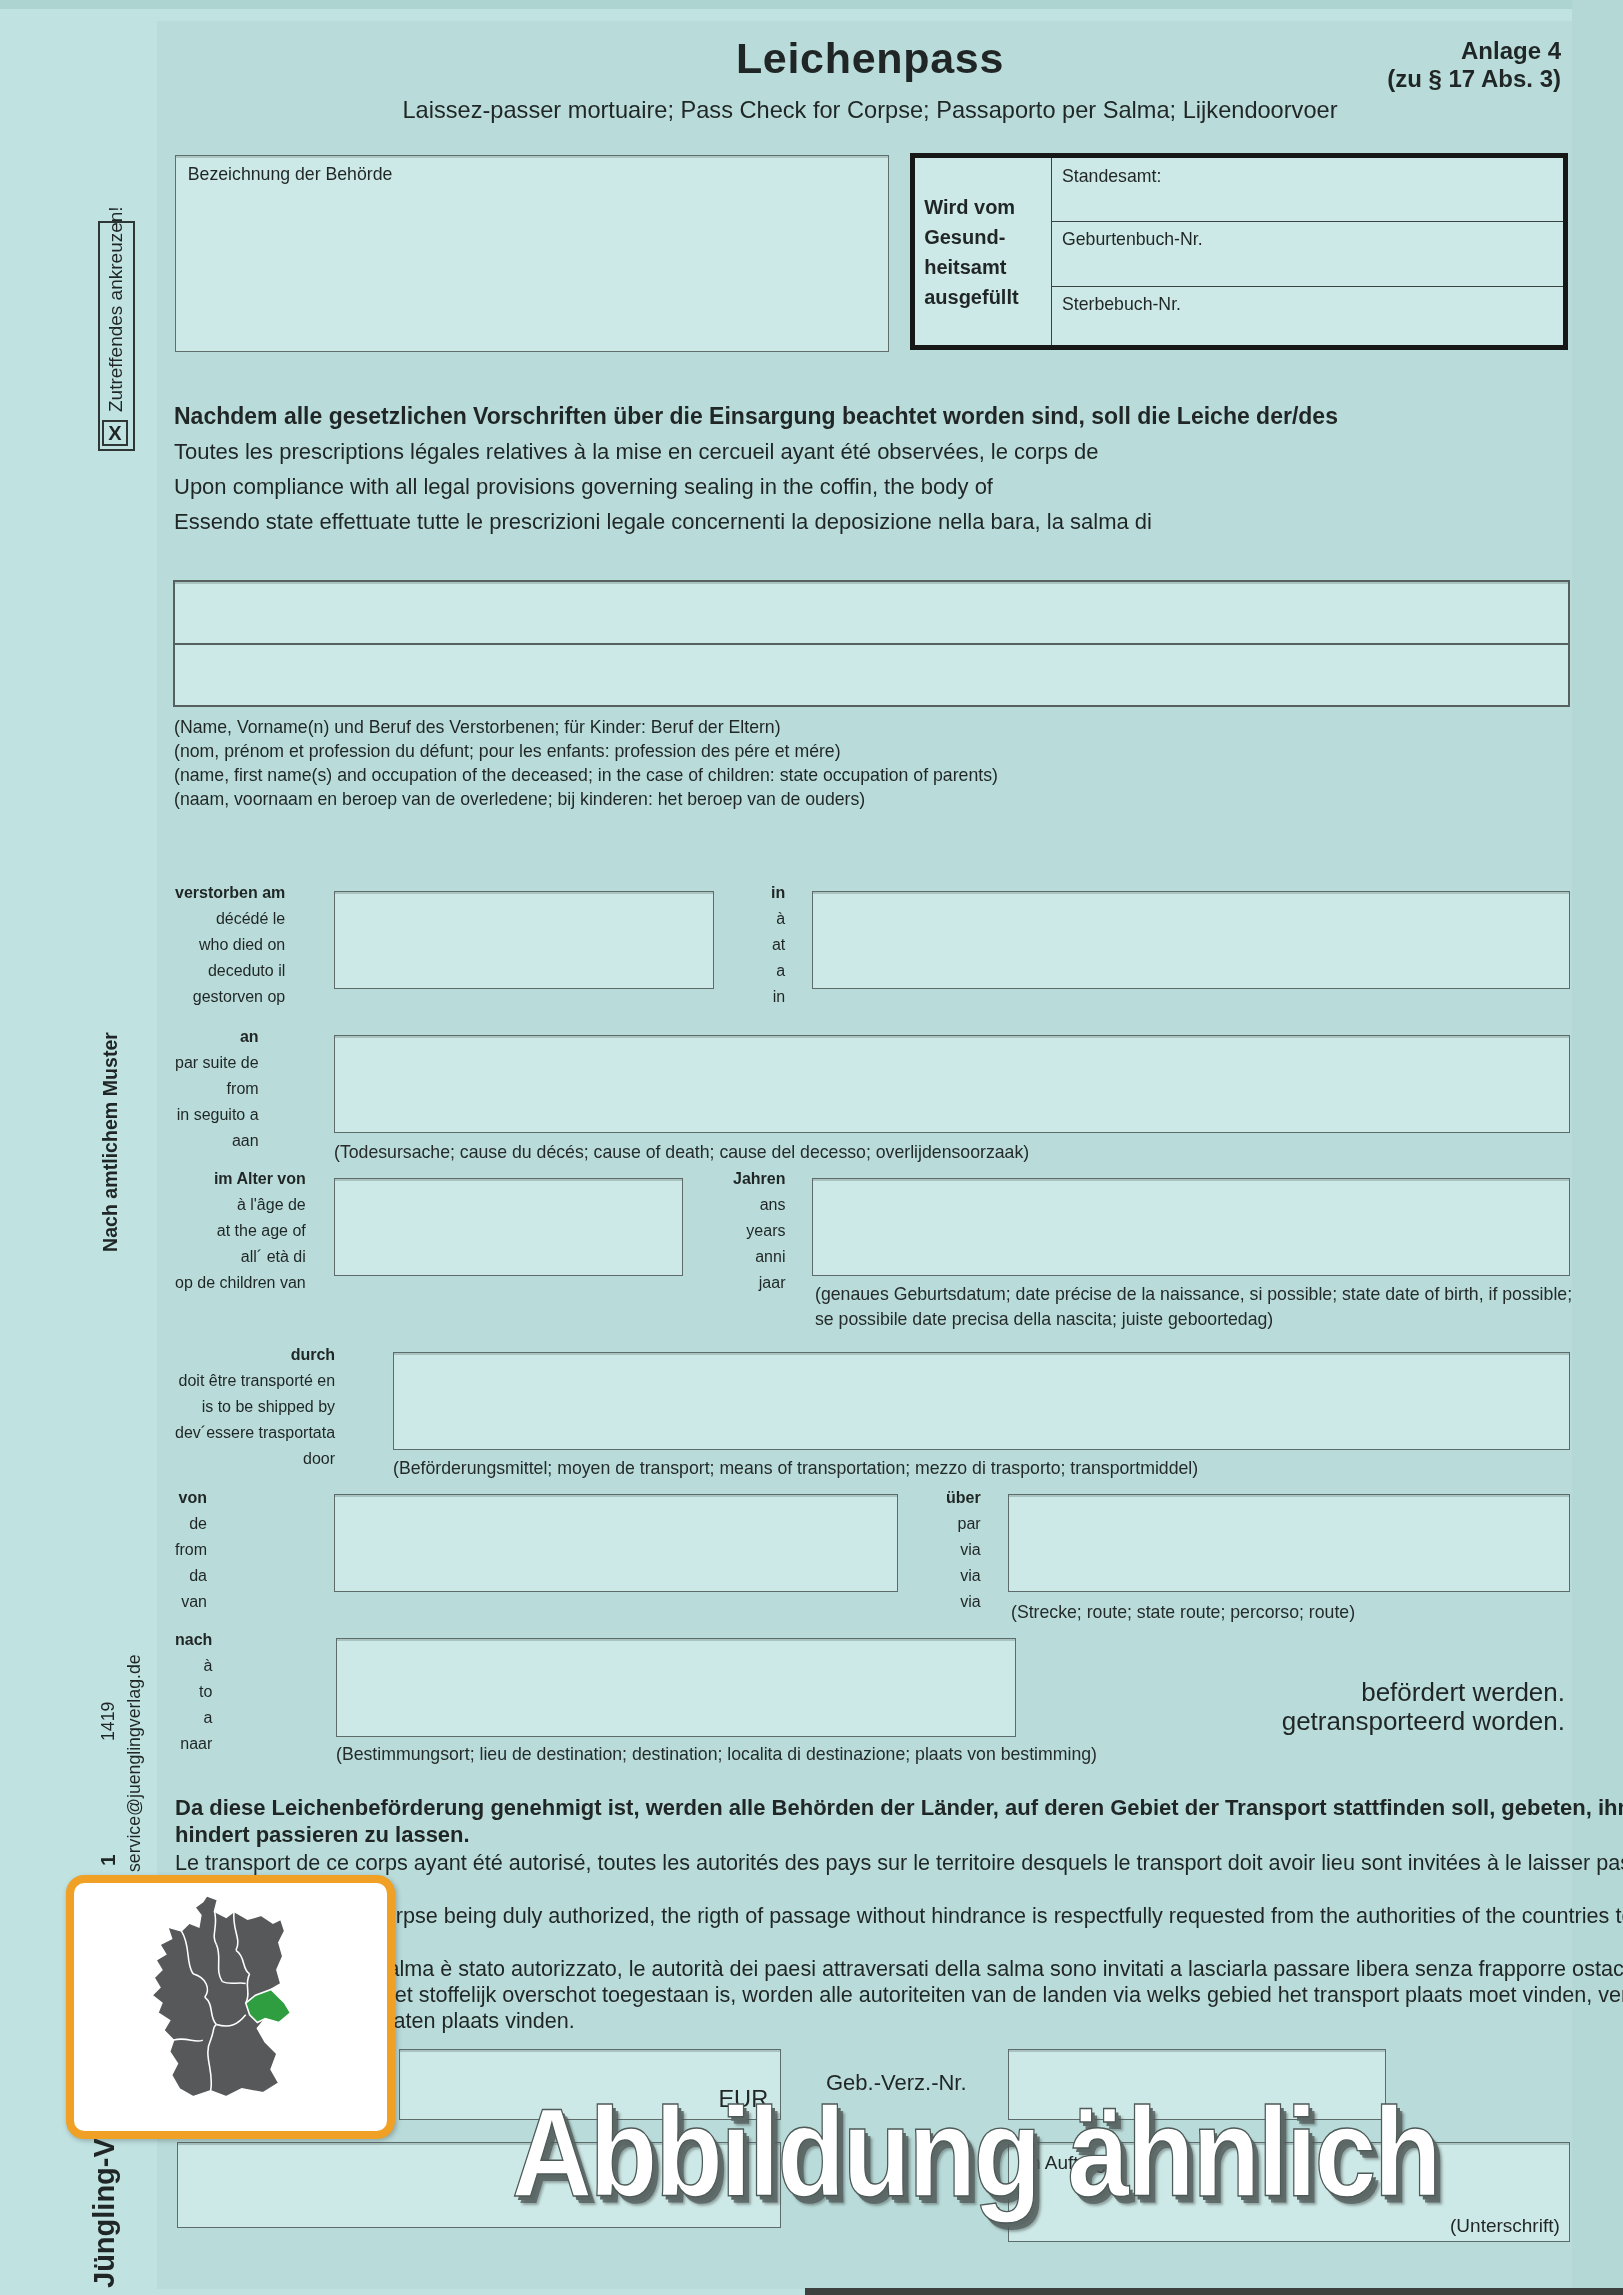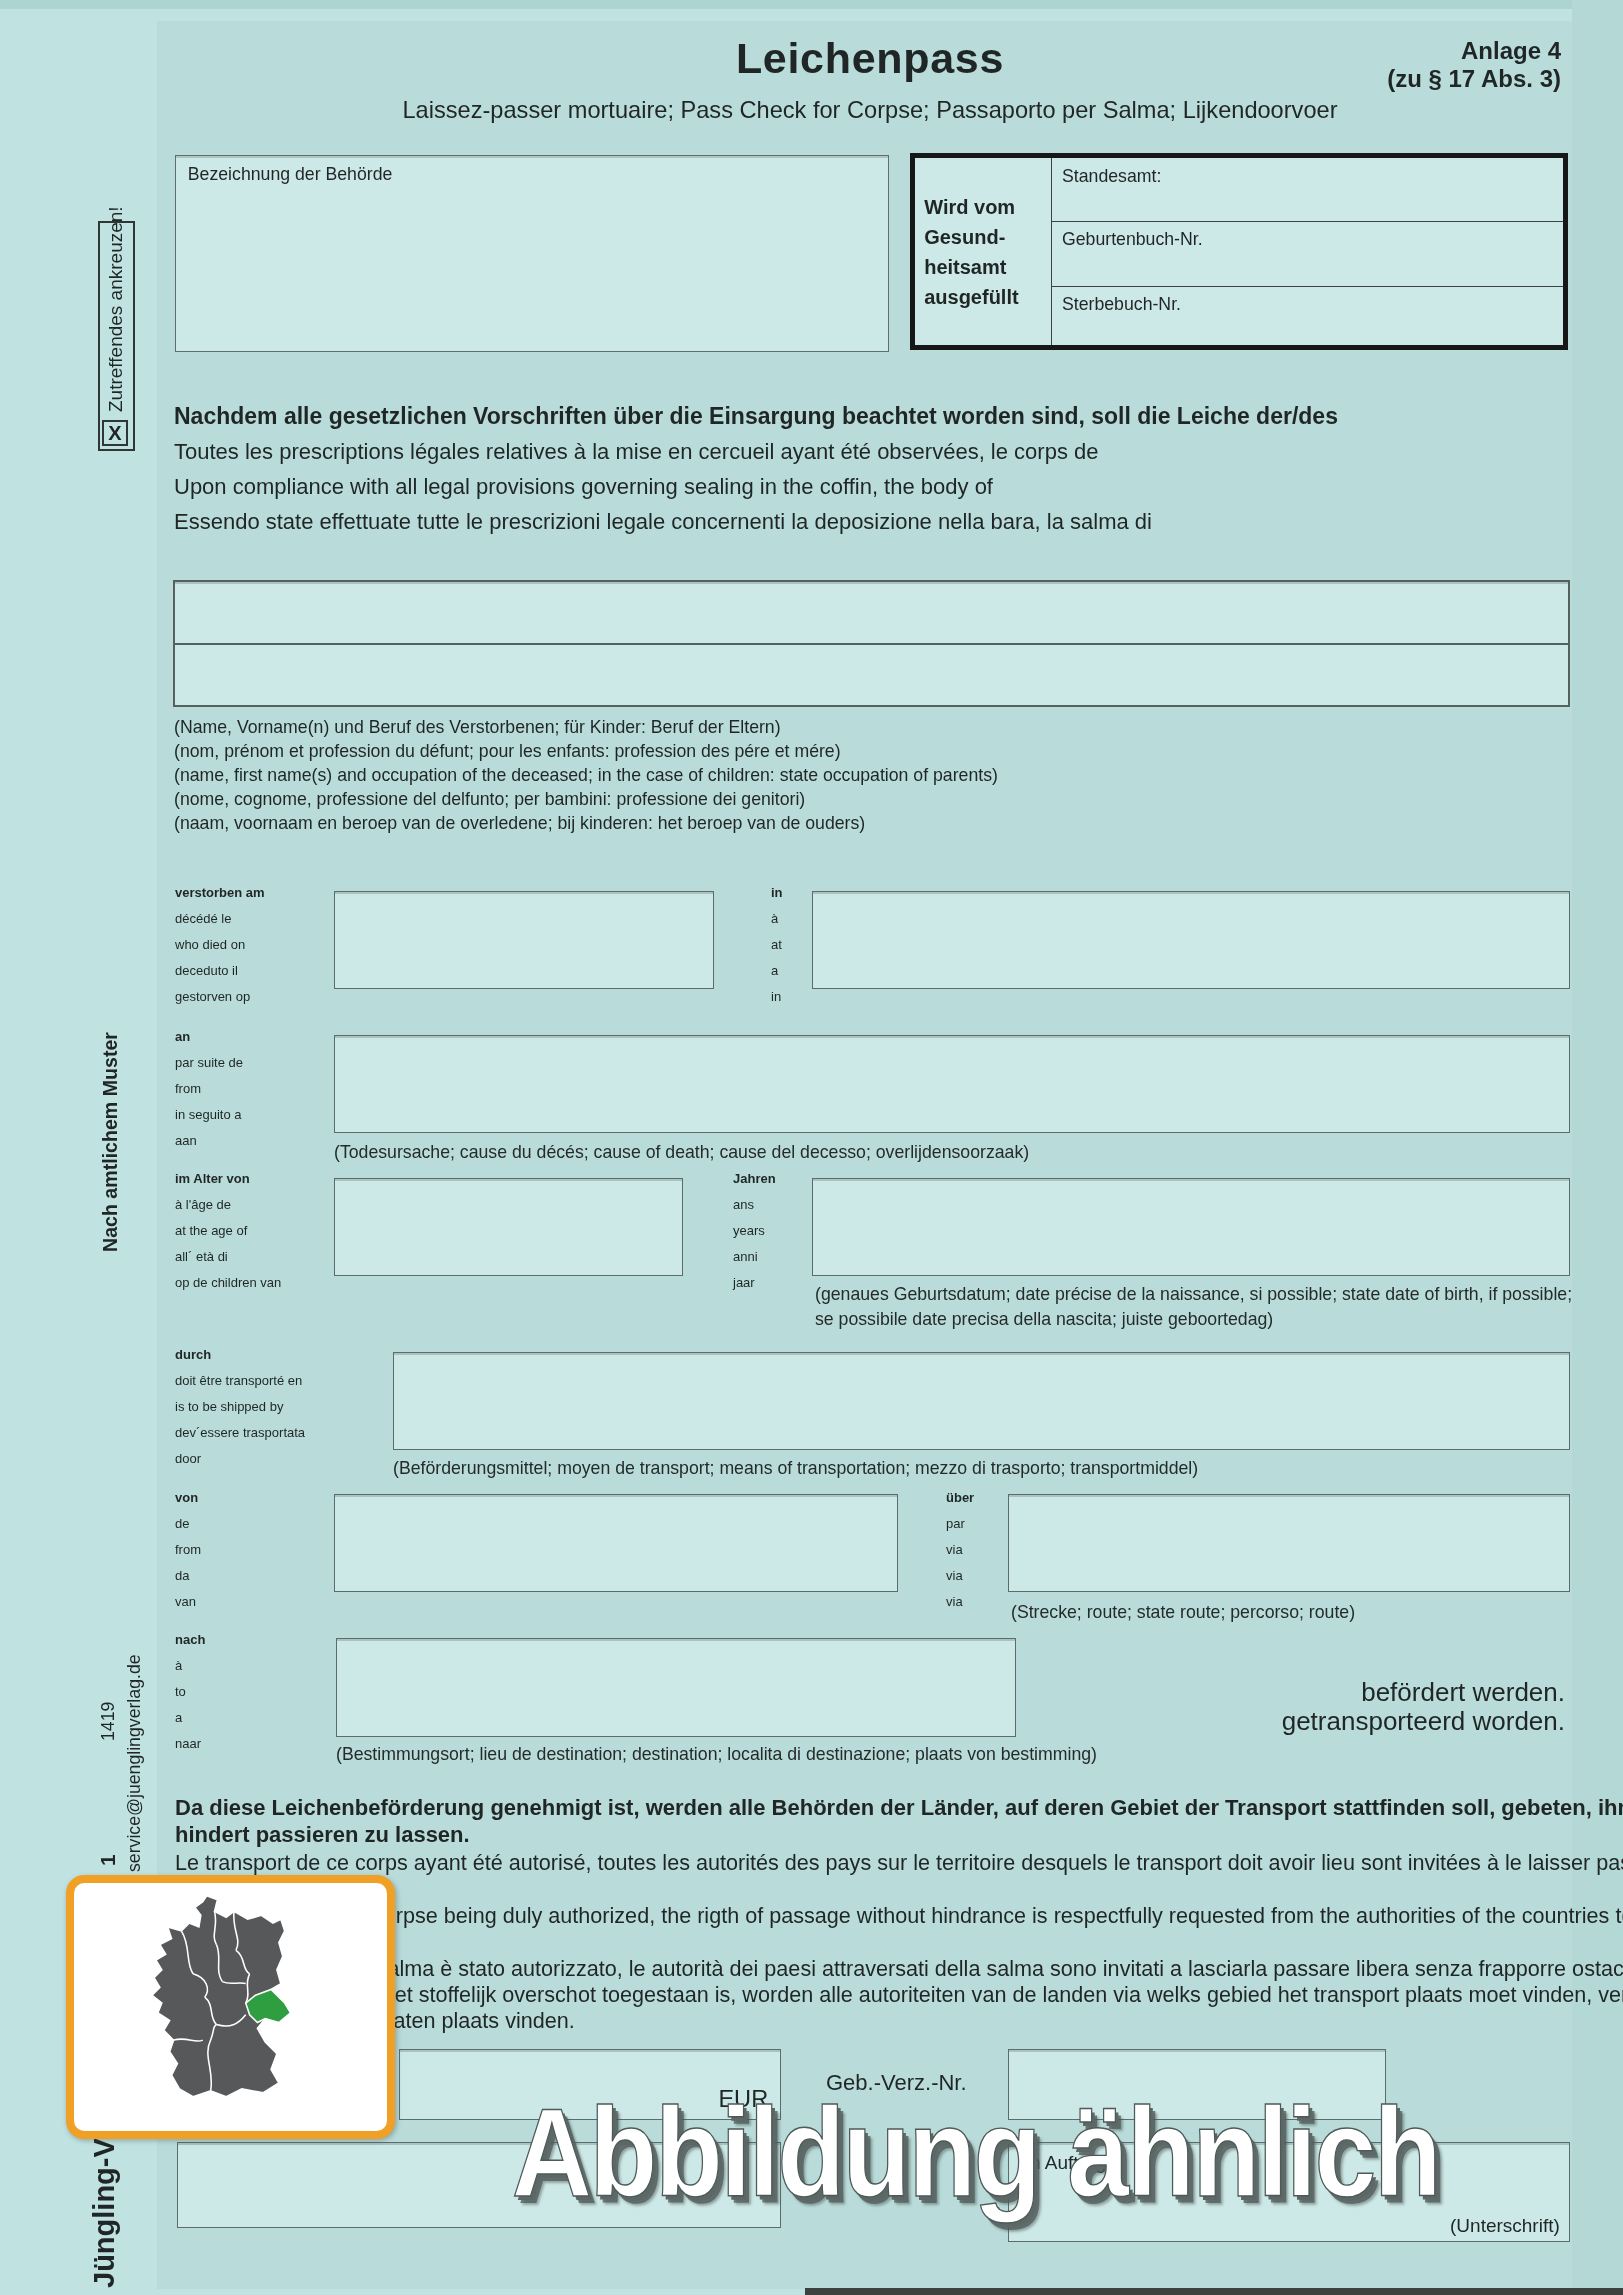--- a/index.html
+++ b/index.html
@@ -19,21 +19,21 @@
 
   .title{position:absolute;left:173px;top:34px;width:1394px;text-align:center;
          font-size:43px;font-weight:bold;letter-spacing:0.7px;}
   .subtitle{position:absolute;left:173px;top:97px;width:1394px;text-align:center;font-size:23.6px;}
   .anlage{position:absolute;right:62px;text-align:right;font-size:24px;font-weight:bold;white-space:nowrap;}
   .anlage1{top:37px;} .anlage2{top:65px;}
 
   .inp{position:absolute;background:#cde9e7;border:1.3px solid #5d6c6b;
        box-shadow:inset 0 2px 0 rgba(40,60,58,.22);z-index:1;}
   .cap{position:absolute;font-size:17.7px;white-space:nowrap;color:#242b2a;z-index:1;}
-  .lblcol{position:absolute;font-size:13px;line-height:26px;white-space:nowrap;z-index:1;}
+  .lblcol{position:absolute;font-size:16px;line-height:26px;white-space:nowrap;z-index:1;text-align:right;}
   .lblcol>div:first-child{font-weight:bold;}
 
   .bigbox{position:absolute;left:173px;top:580px;width:1393px;height:123px;
           background:#cde9e7;border:2px solid #55605f;box-shadow:inset 0 2px 0 rgba(40,60,58,.22);}
   .bigbox .mid{position:absolute;left:0;top:61px;width:100%;height:0;border-top:2px solid #55605f;}
 
   .intro{position:absolute;left:174px;top:383px;font-size:22px;line-height:35px;white-space:nowrap;margin-top:16px;}
   .intro>div:first-child{font-weight:bold;font-size:23px;}
   .namecap{position:absolute;left:174px;top:715px;font-size:17.7px;line-height:24px;white-space:nowrap;}
 
@@ -144,21 +144,20 @@
 </div>
 
 <div class="bigbox">
   <div class="mid"></div>
 </div>
 
 <div class="namecap">
   <div>(Name, Vorname(n) und Beruf des Verstorbenen; für Kinder: Beruf der Eltern)</div>
   <div>(nom, prénom et profession du défunt; pour les enfants: profession des pére et mére)</div>
   <div>(name, first name(s) and occupation of the deceased; in the case of children: state occupation of parents)</div>
-  <div>(nome, cognome, professione del delfunto; per bambini: professione dei genitori)</div>
   <div>(naam, voornaam en beroep van de overledene; bij kinderen: het beroep van de ouders)</div>
 </div>
 
 <div class="lblcol" style="left:175px;top:880px;">
   <div>verstorben am</div>
     <div>décédé le</div>
   <div>who died on</div>
     <div>deceduto il</div>
   <div>gestorven op</div>
 </div>

